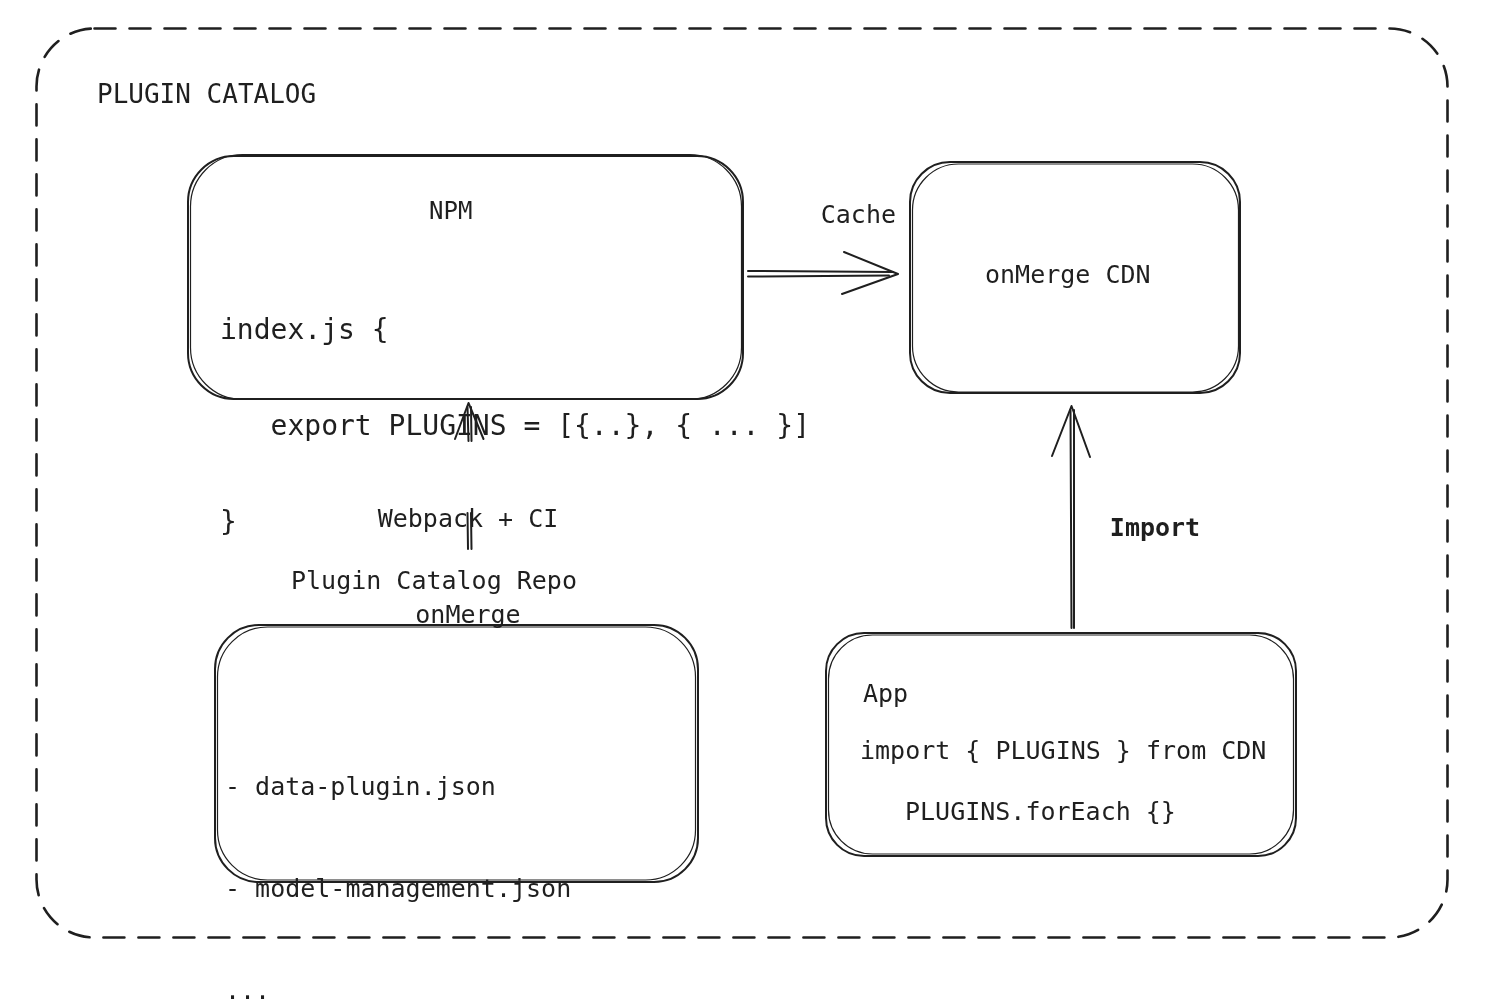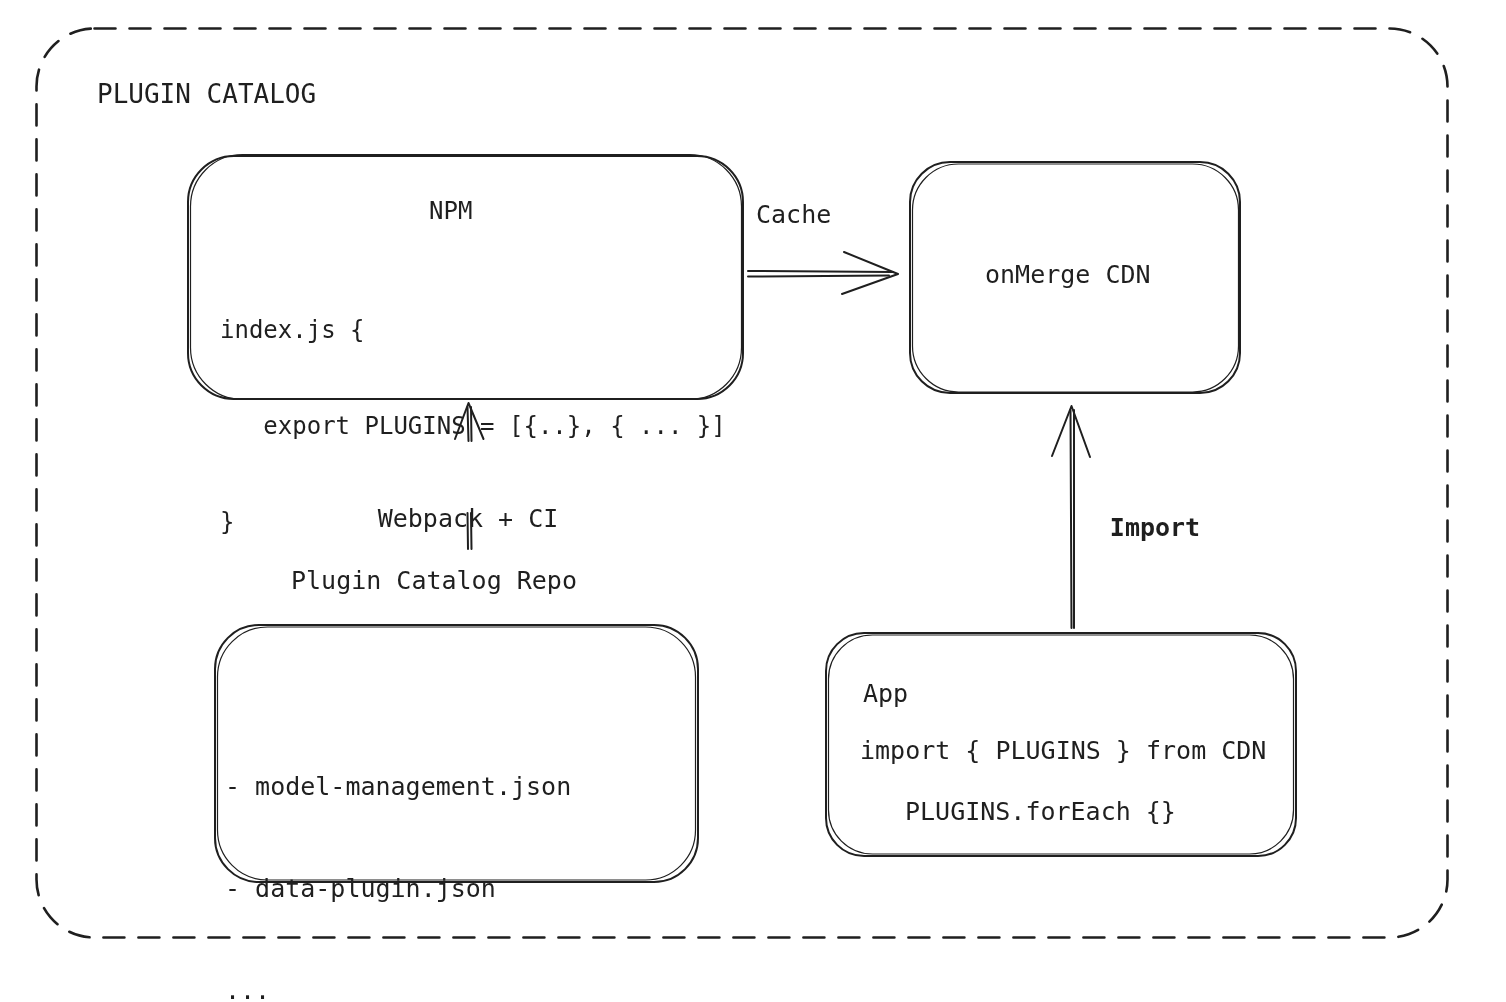--- a/index.html
+++ b/index.html
@@ -28,22 +28,22 @@
     stroke-linejoin: round;
   }
   .t {
     position: absolute;
     white-space: pre;
     line-height: 32px;
     font-size: 25px;
   }
   .diagram-title   { left: 97px;  top: 78px;  font-size: 26px; }
   .npm-title       { left: 429px; top: 195px; font-size: 24px; }
-  .npm-code        { left: 220px; top: 250px; font-size: 24px; }
-  .cache-label     { left: 756px; top: 199px; width: 140px; text-align: left; }
+  .npm-code        { left: 220px; top: 250px; font-size: 28px; }
+  .cache-label     { left: 756px; top: 199px; width: 140px; text-align: right; }
   .cdn-title       { left: 985px; top: 259px; }
   .build-label     { left: 318px; top: 439px; width: 300px; text-align: center; }
   .repo-label      { left: 284px; top: 565px; width: 300px; text-align: center; }
   .repo-files      { left: 225px; top: 702px; line-height: 34px; }
   .app-title       { left: 863px; top: 678px; }
   .app-code-1      { left: 860px; top: 735px; }
   .app-code-2      { left: 860px; top: 796px; margin-left: 45px; }
   .import-label    { left: 1085px; top: 512px; width: 140px; text-align: center; font-weight: bold; }
 </style>
 </head>
@@ -107,27 +107,28 @@
     <div>   export PLUGINS = [{..}, { ... }]</div>
     <div>}</div>
   </div>
 
   <div class="t cache-label">Cache</div>
 
   <div class="t cdn-title">onMerge CDN</div>
 
   <div class="t build-label">
     <div>Webpack + CI</div>
+    <div>onMerge</div>
   </div>
 
   <div class="t repo-label">Plugin Catalog Repo</div>
 
   <div class="t repo-files">
+    <div>- data-plugin.json</div>
     <div>- model-management.json</div>
-    <div>- data-plugin.json</div>
     <div>...</div>
   </div>
 
   <div class="t app-title">App</div>
 
   <div class="t app-code-1">import { PLUGINS } from CDN</div>
 
   <div class="t app-code-2">PLUGINS.forEach {}</div>
 
   <div class="t import-label">Import</div>

